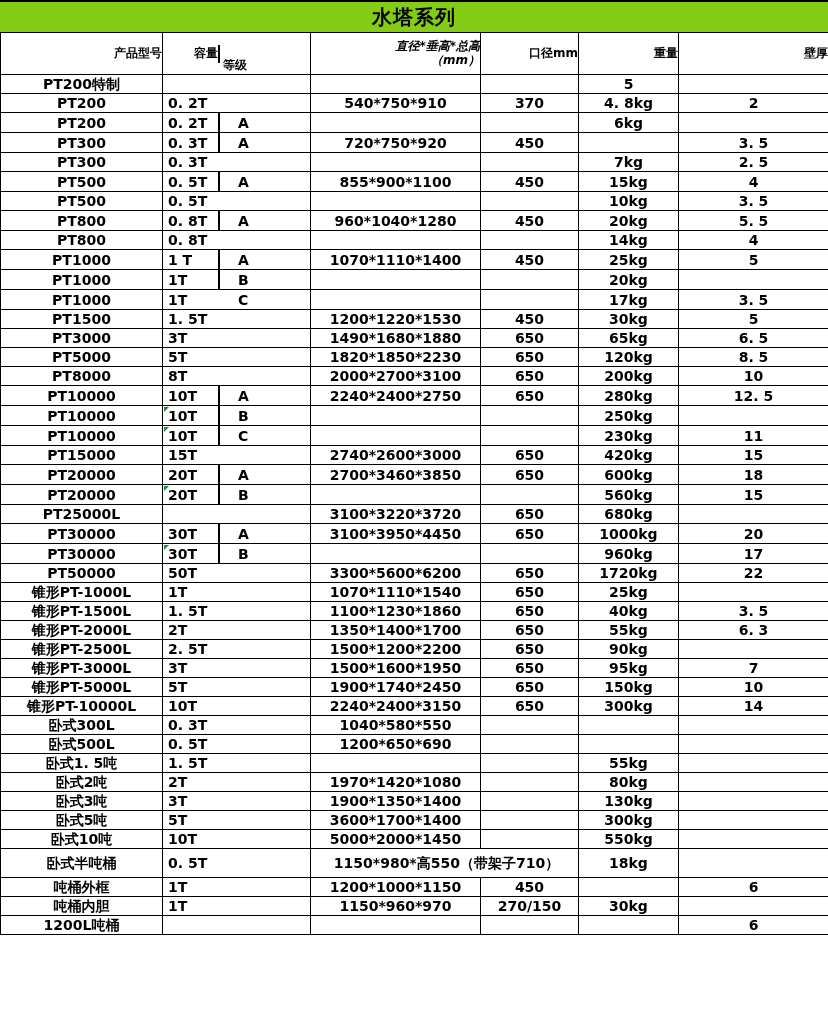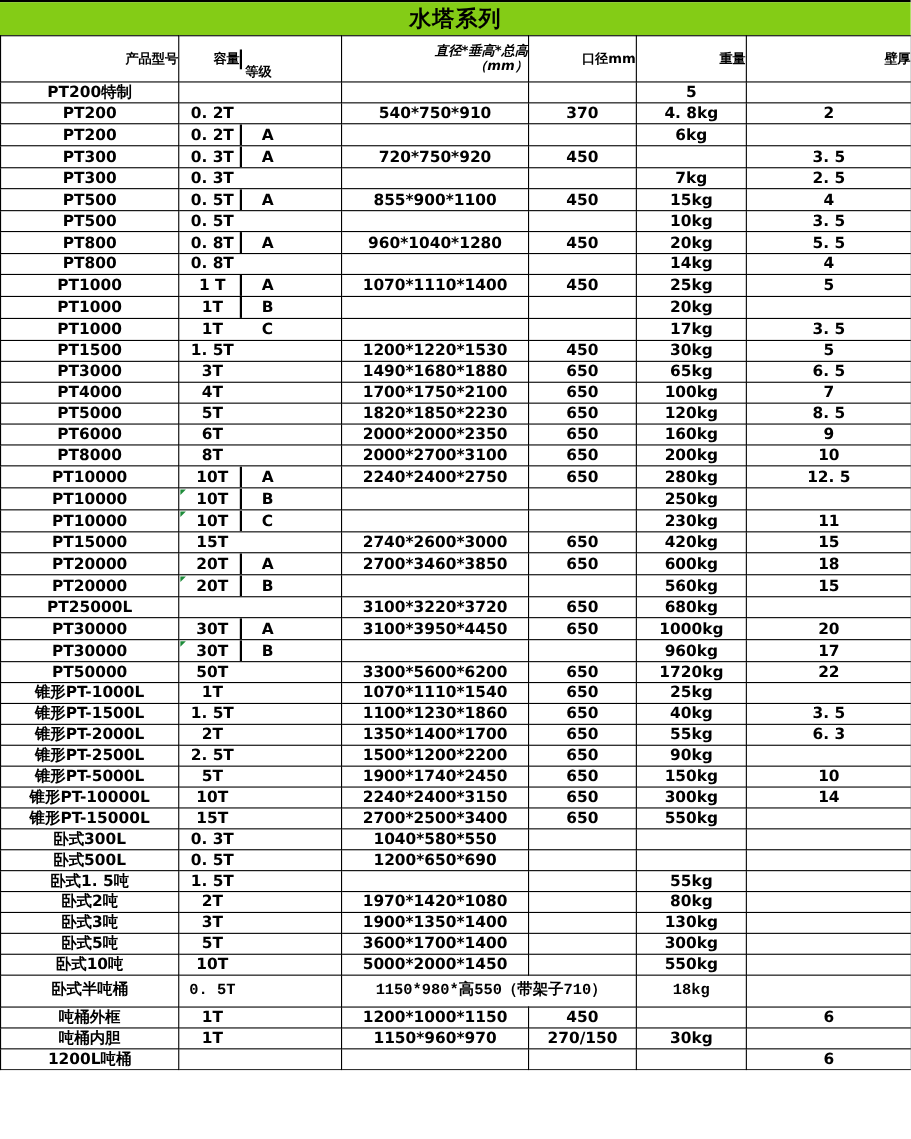--- a/index.html
+++ b/index.html
@@ -14,23 +14,23 @@
   th,td{
     border:1px solid #000;
     padding:0;margin:0;
     font-weight:700;color:#000;
     white-space:nowrap;overflow:hidden;
     font-size:14px;
   }
   thead tr{height:35px;}
   th{font-size:12px;text-align:right;vertical-align:middle;}
   tbody tr{height:19px;}
-  tbody tr.tall{height:29px;font-family:Liberation Mono, monospace;}
+  tbody tr.tall{height:29px;}
   td{text-align:center;vertical-align:middle;line-height:1;}
-  td.c-cap{text-align:center;position:relative;}
+  td.c-cap{text-align:left;position:relative;}
   .capwrap{display:flex;align-items:center;padding-left:5px;height:100%;}
   .capval{display:inline-block;width:50px;}
   .vbar{display:inline-block;width:2px;background:#000;height:19px;flex:0 0 auto;}
   thead .vbar{height:18px;}
   .vbar.hide{visibility:hidden;}
   .grade{margin-left:18px;}
   .grade-h{margin-left:3px;margin-top:24px;}
   .cap-h{display:inline-block;width:50px;}
   .marker{
     position:absolute;left:1px;top:1px;width:0;height:0;
@@ -250,56 +250,32 @@
             <div class="capwrap">
               <span class="capval">3T</span>
             </div>
           </td>
           <td class="c-dim">1490*1680*1880</td>
           <td class="c-cal">650</td>
           <td class="c-w">65kg</td>
           <td class="c-t">6. 5</td>
         </tr>
         <tr>
-          <td class="c-model">PT4000</td>
-          <td class="c-cap">
-            <div class="capwrap">
-              <span class="capval">4T</span>
-            </div>
-          </td>
-          <td class="c-dim">1700*1750*2100</td>
-          <td class="c-cal">650</td>
-          <td class="c-w">100kg</td>
-          <td class="c-t">7</td>
-        </tr>
-        <tr>
           <td class="c-model">PT5000</td>
           <td class="c-cap">
             <div class="capwrap">
               <span class="capval">5T</span>
             </div>
           </td>
           <td class="c-dim">1820*1850*2230</td>
           <td class="c-cal">650</td>
           <td class="c-w">120kg</td>
           <td class="c-t">8. 5</td>
         </tr>
         <tr>
-          <td class="c-model">PT6000</td>
-          <td class="c-cap">
-            <div class="capwrap">
-              <span class="capval">6T</span>
-            </div>
-          </td>
-          <td class="c-dim">2000*2000*2350</td>
-          <td class="c-cal">650</td>
-          <td class="c-w">160kg</td>
-          <td class="c-t">9</td>
-        </tr>
-        <tr>
           <td class="c-model">PT8000</td>
           <td class="c-cap">
             <div class="capwrap">
               <span class="capval">8T</span>
             </div>
           </td>
           <td class="c-dim">2000*2700*3100</td>
           <td class="c-cal">650</td>
           <td class="c-w">200kg</td>
           <td class="c-t">10</td>
@@ -484,20 +460,32 @@
             <div class="capwrap">
               <span class="capval">2. 5T</span>
             </div>
           </td>
           <td class="c-dim">1500*1200*2200</td>
           <td class="c-cal">650</td>
           <td class="c-w">90kg</td>
           <td class="c-t"></td>
         </tr>
         <tr>
+          <td class="c-model">锥形PT-3000L</td>
+          <td class="c-cap">
+            <div class="capwrap">
+              <span class="capval">3T</span>
+            </div>
+          </td>
+          <td class="c-dim">1500*1600*1950</td>
+          <td class="c-cal">650</td>
+          <td class="c-w">95kg</td>
+          <td class="c-t">7</td>
+        </tr>
+        <tr>
           <td class="c-model">锥形PT-5000L</td>
           <td class="c-cap">
             <div class="capwrap">
               <span class="capval">5T</span>
             </div>
           </td>
           <td class="c-dim">1900*1740*2450</td>
           <td class="c-cal">650</td>
           <td class="c-w">150kg</td>
           <td class="c-t">10</td>
@@ -506,32 +494,20 @@
           <td class="c-model">锥形PT-10000L</td>
           <td class="c-cap">
             <div class="capwrap">
               <span class="capval">10T</span>
             </div>
           </td>
           <td class="c-dim">2240*2400*3150</td>
           <td class="c-cal">650</td>
           <td class="c-w">300kg</td>
           <td class="c-t">14</td>
-        </tr>
-        <tr>
-          <td class="c-model">锥形PT-15000L</td>
-          <td class="c-cap">
-            <div class="capwrap">
-              <span class="capval">15T</span>
-            </div>
-          </td>
-          <td class="c-dim">2700*2500*3400</td>
-          <td class="c-cal">650</td>
-          <td class="c-w">550kg</td>
-          <td class="c-t"></td>
         </tr>
         <tr>
           <td class="c-model">卧式300L</td>
           <td class="c-cap">
             <div class="capwrap">
               <span class="capval">0. 3T</span>
             </div>
           </td>
           <td class="c-dim">1040*580*550</td>
           <td class="c-cal"></td>

